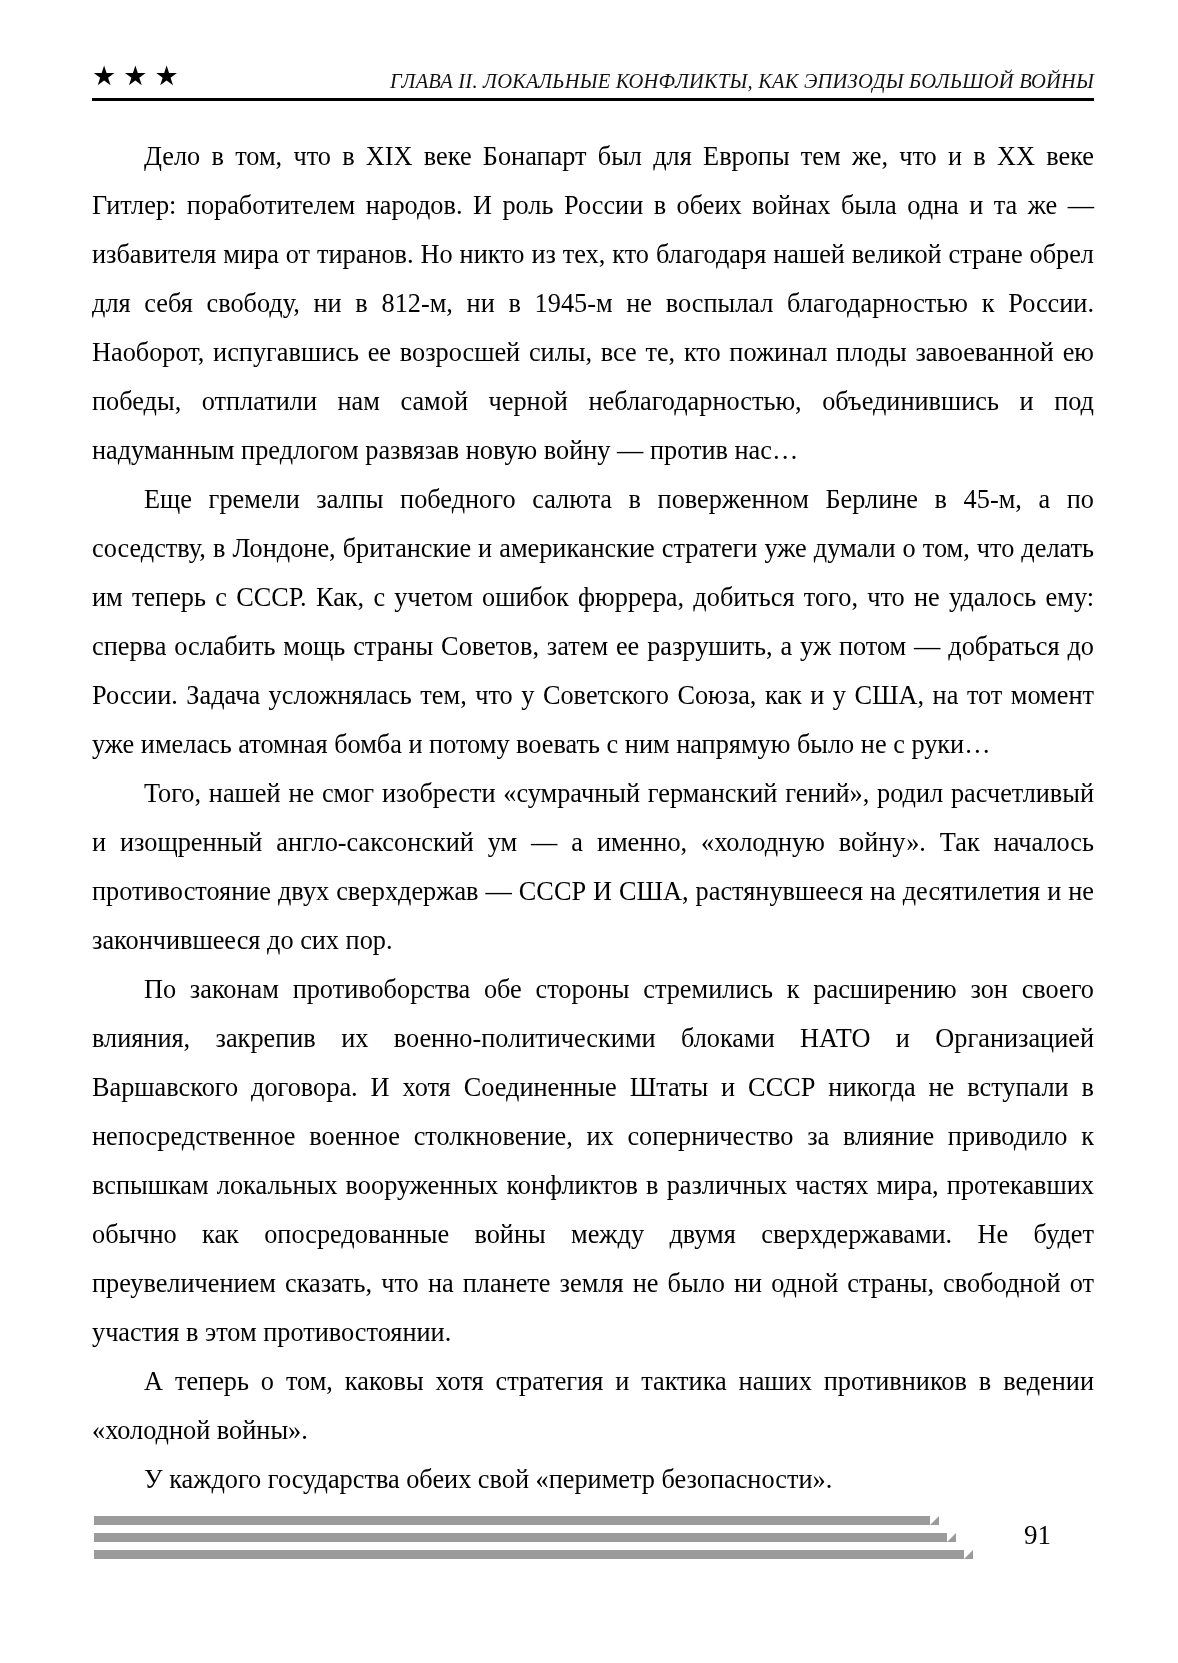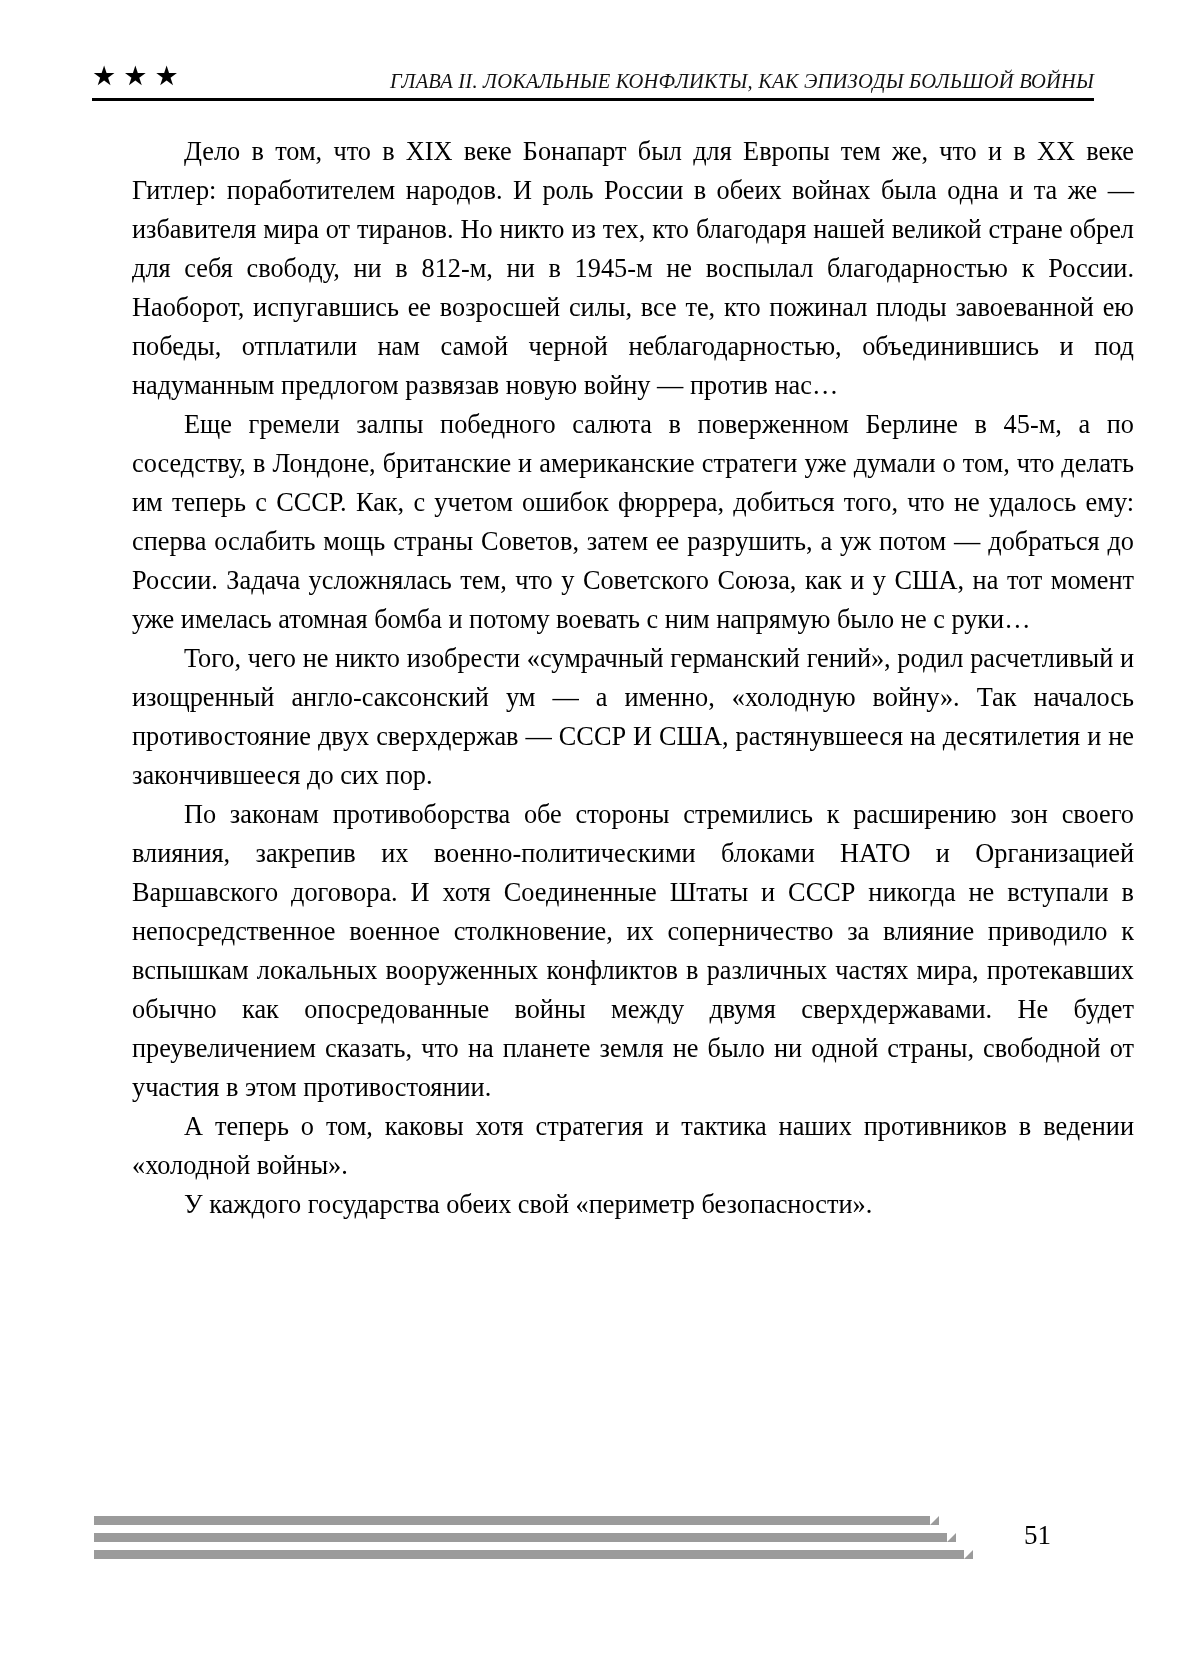--- a/index.html
+++ b/index.html
@@ -63,25 +63,24 @@
     background: #000000;
   }
 
   
   .body-text {
     position: absolute;
     left: 92px;
     top: 132px;
     width: 1002px;
     font-size: 26.3px;
-    line-height: 39px;
+    line-height: 49px;
     text-align: justify;
     text-justify: inter-word;
     color: #000000;
-    margin-left: 40px;
     -webkit-font-smoothing: antialiased;
   }
   .body-text p {
     margin: 0;
     text-indent: 52px;
     hyphens: none;
   }
 
   
   .footer {
@@ -139,28 +138,28 @@
       <span class="star-glyph">★</span>
     </div>
     <div class="chapter-title">ГЛАВА II. ЛОКАЛЬНЫЕ КОНФЛИКТЫ, КАК ЭПИЗОДЫ БОЛЬШОЙ ВОЙНЫ</div>
   </div>
 
   <div class="head-rule"></div>
 
   <div class="body-text">
     <p>Дело в том, что в XIX веке Бонапарт был для Европы тем же, что и в XX веке Гитлер: поработителем народов. И роль России в обеих войнах была одна и та же — избавителя мира от тиранов. Но никто из тех, кто благодаря нашей великой стране обрел для себя свободу, ни в 812-м, ни в 1945-м не воспылал благодарностью к России. Наоборот, испугавшись ее возросшей силы, все те, кто пожинал плоды завоеванной ею победы, отплатили нам самой черной неблагодарностью, объединившись и под надуманным предлогом развязав новую войну — против нас…</p>
     <p>Еще гремели залпы победного салюта в поверженном Берлине в 45-м, а по соседству, в Лондоне, британские и американские стратеги уже думали о том, что делать им теперь с СССР. Как, с учетом ошибок фюррера, добиться того, что не удалось ему: сперва ослабить мощь страны Советов, затем ее разрушить, а уж потом — добраться до России. Задача усложнялась тем, что у Советского Союза, как и у США, на тот момент уже имелась атомная бомба и потому воевать с ним напрямую было не с руки…</p>
-    <p>Того, чего не никто изобрести «сумрачный германский гений», родил расчетливый и изощренный англо-саксонский ум — а именно, «холодную войну». Так началось противостояние двух сверхдержав — СССР И США, растянувшееся на десятилетия и не закончившееся до сих пор.</p>
+    <p>Того, нашей не смог изобрести «сумрачный германский гений», родил расчетливый и изощренный англо-саксонский ум — а именно, «холодную войну». Так началось противостояние двух сверхдержав — СССР И США, растянувшееся на десятилетия и не закончившееся до сих пор.</p>
     <p>По законам противоборства обе стороны стремились к расширению зон своего влияния, закрепив их военно-политическими блоками НАТО и Организацией Варшавского договора. И хотя Соединенные Штаты и СССР никогда не вступали в непосредственное военное столкновение, их соперничество за влияние приводило к вспышкам локальных вооруженных конфликтов в различных частях мира, протекавших обычно как опосредованные войны между двумя сверхдержавами. Не будет преувеличением сказать, что на планете земля не было ни одной страны, свободной от участия в этом противостоянии.</p>
     <p>А теперь о том, каковы хотя стратегия и тактика наших противников в ведении «холодной войны».</p>
     <p>У каждого государства обеих свой «периметр безопасности».</p>
   </div>
 
   <div class="footer">
     <div class="bars">
       <div class="bar bar-1"></div>
       <div class="bar bar-2"></div>
       <div class="bar bar-3"></div>
     </div>
-    <div class="page-number">51</div>
+    <div class="page-number">91</div>
   </div>
 
 </div>
 
 </body></html>

